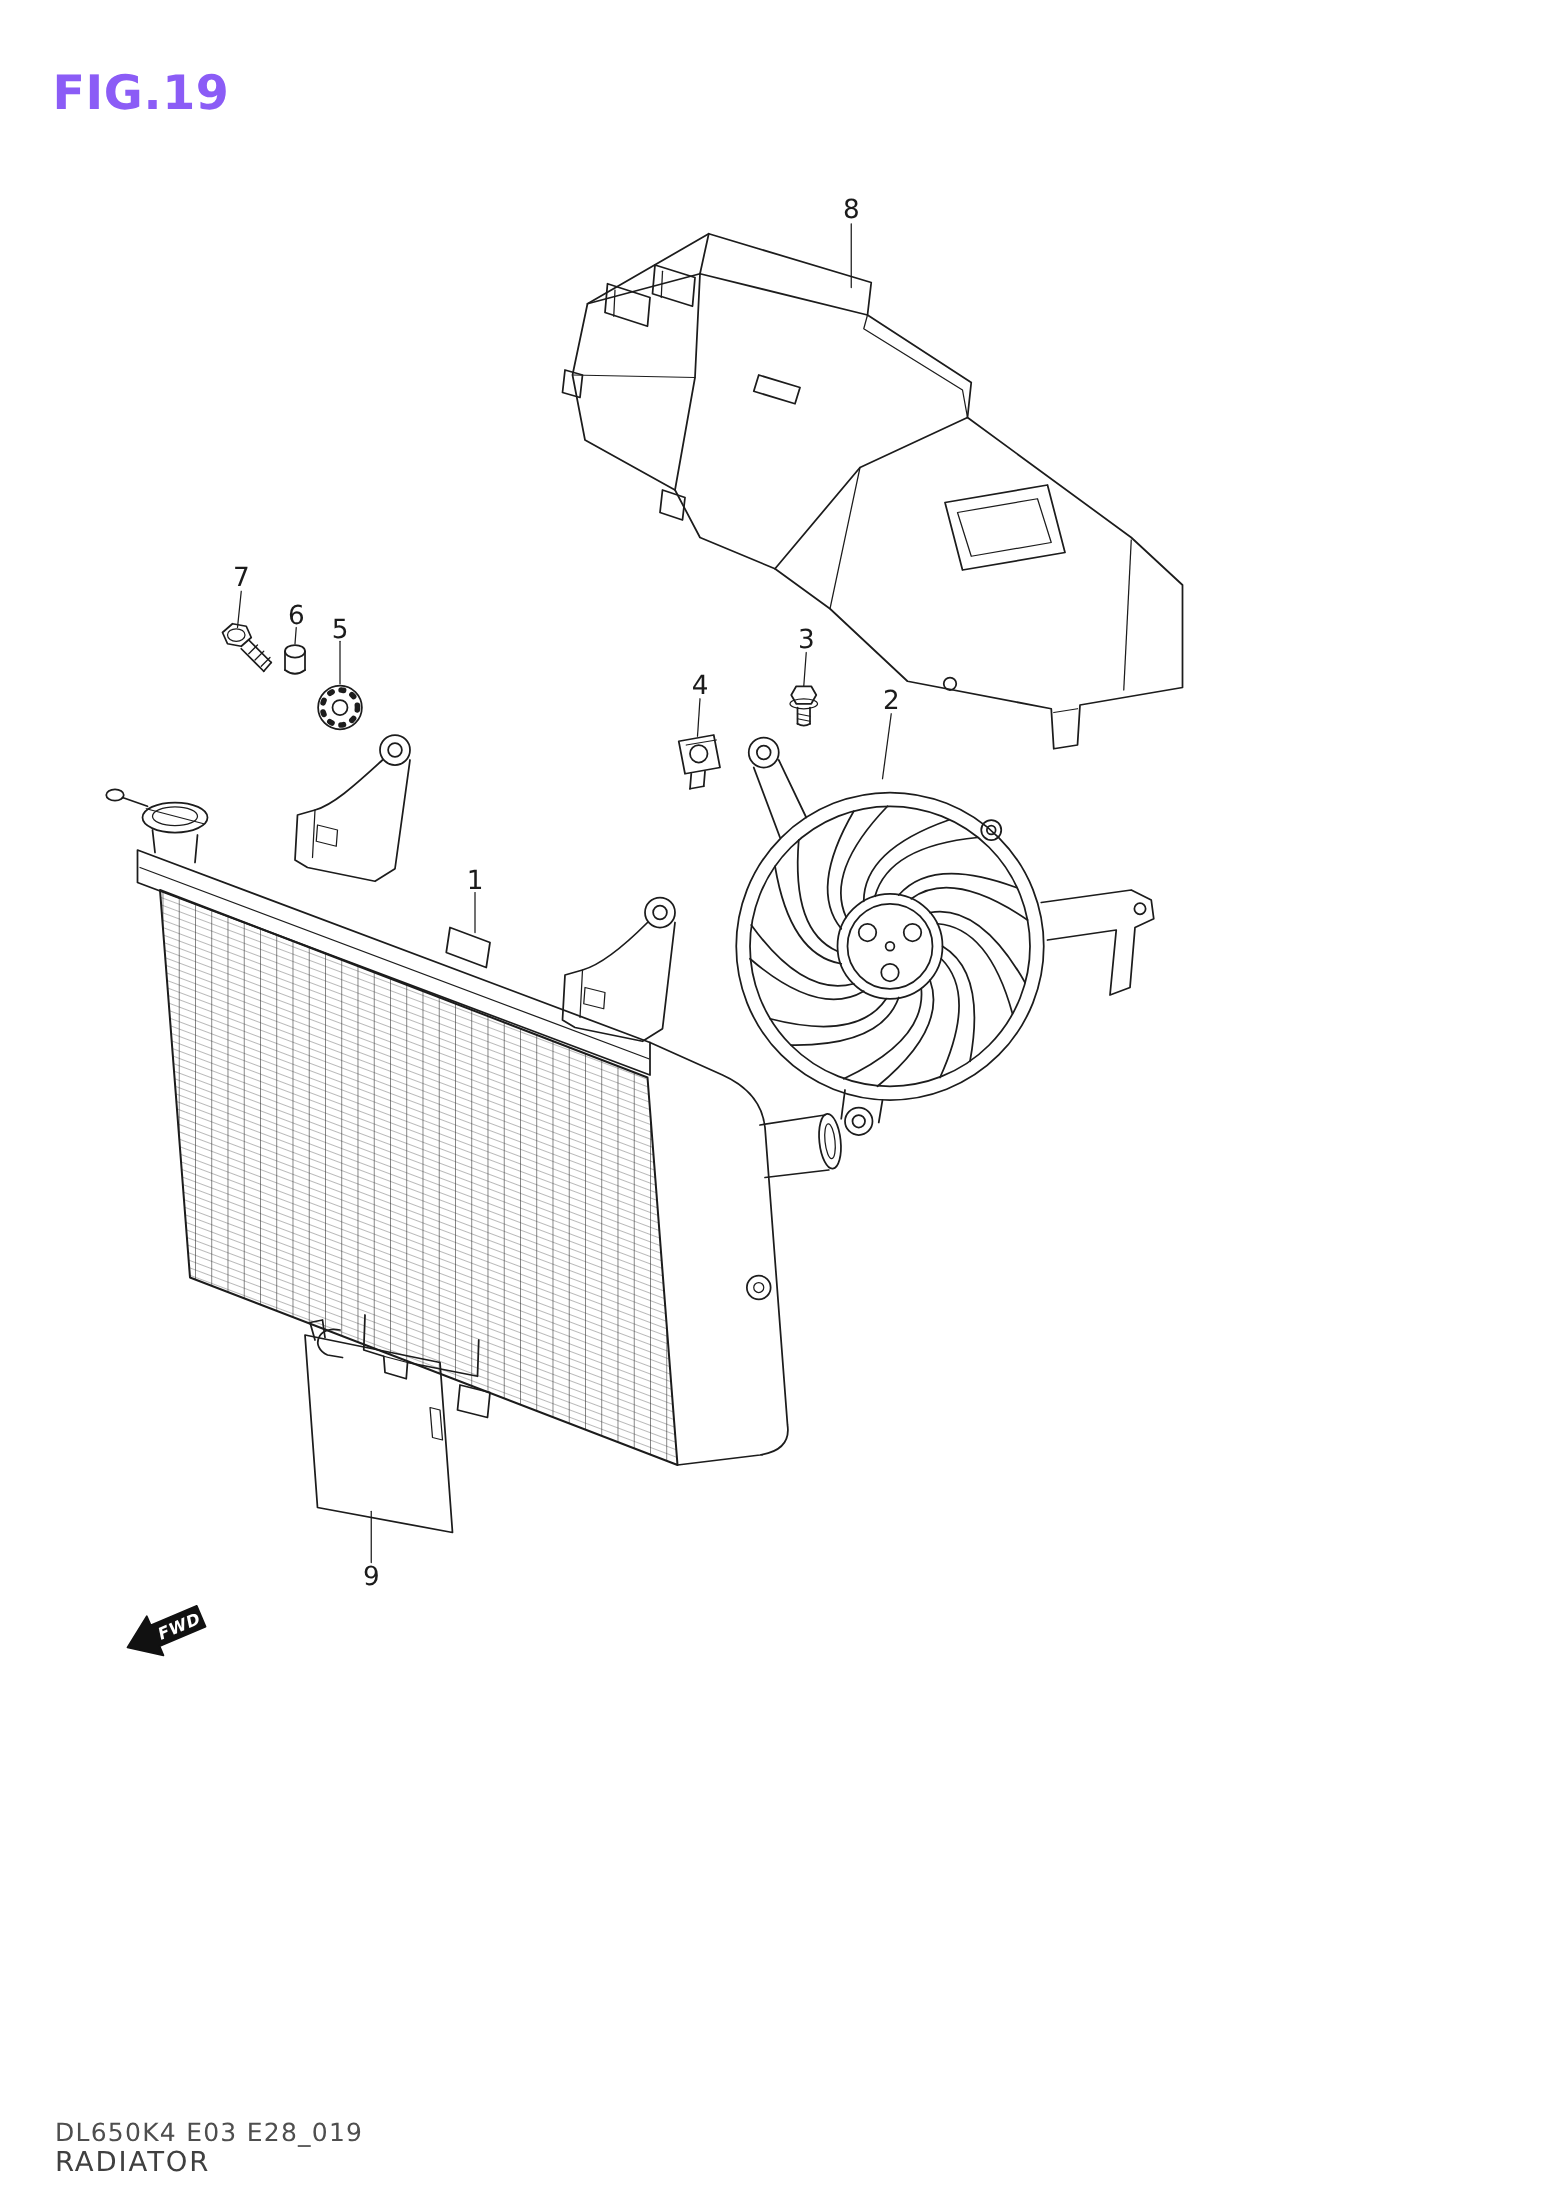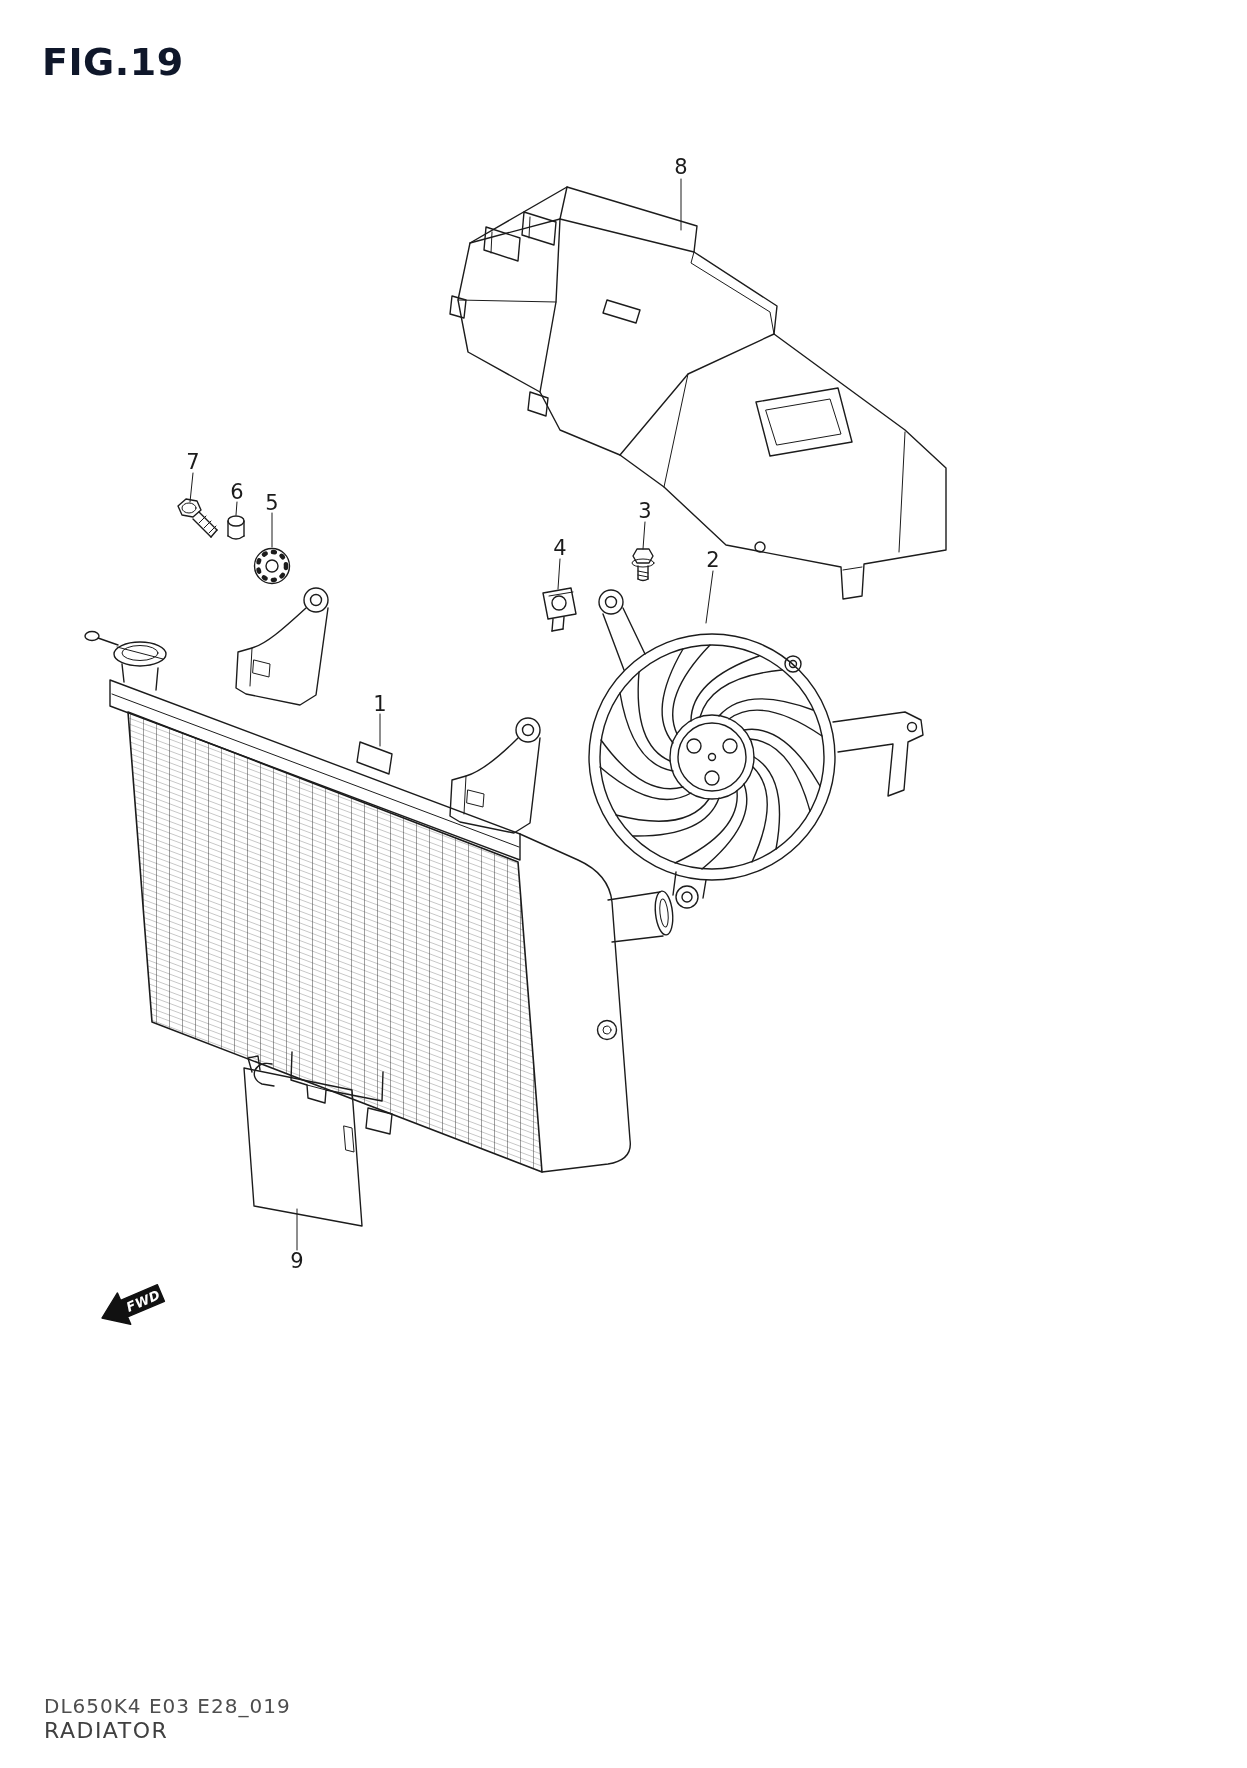--- a/index.html
+++ b/index.html
@@ -1,21 +1,21 @@
 <!DOCTYPE html>
 <html><head>
 <meta charset="utf-8">
 <title>FIG.19</title>
 <style>
   * { margin:0; padding:0; box-sizing:border-box; }
   html,body { background:#ffffff; }
   body { font-family:"DejaVu Sans","Liberation Sans",sans-serif; }
   .page { position:relative; width:1247px; height:1768px; background:#ffffff; overflow:hidden; }
   .diagram { position:absolute; left:0; top:0; }
-  .fig-title { position:absolute; left:42px; top:40px; font-size:38px; font-weight:700; color:#0f172a; letter-spacing:0.5px; }
+  .fig-title { position:absolute; left:42px; top:52px; font-size:38px; font-weight:700; color:#8b5cf6; letter-spacing:0.5px; }
   .callout { position:absolute; transform:translate(-50%,-50%); font-size:21px; color:#1b1b1b; }
   .code-line { position:absolute; left:44px; top:1672px; font-size:20px; color:#4e4e4e; letter-spacing:1px;margin-top:22px; }
   .caption-line { position:absolute; left:44px; top:1706px; font-size:22px; color:#404040; letter-spacing:1.5px;margin-top:12px; }
   svg text { font-family:"DejaVu Sans","Liberation Sans",sans-serif; }
 </style>
 </head>
 <body>
 
 <div class="page">
 

